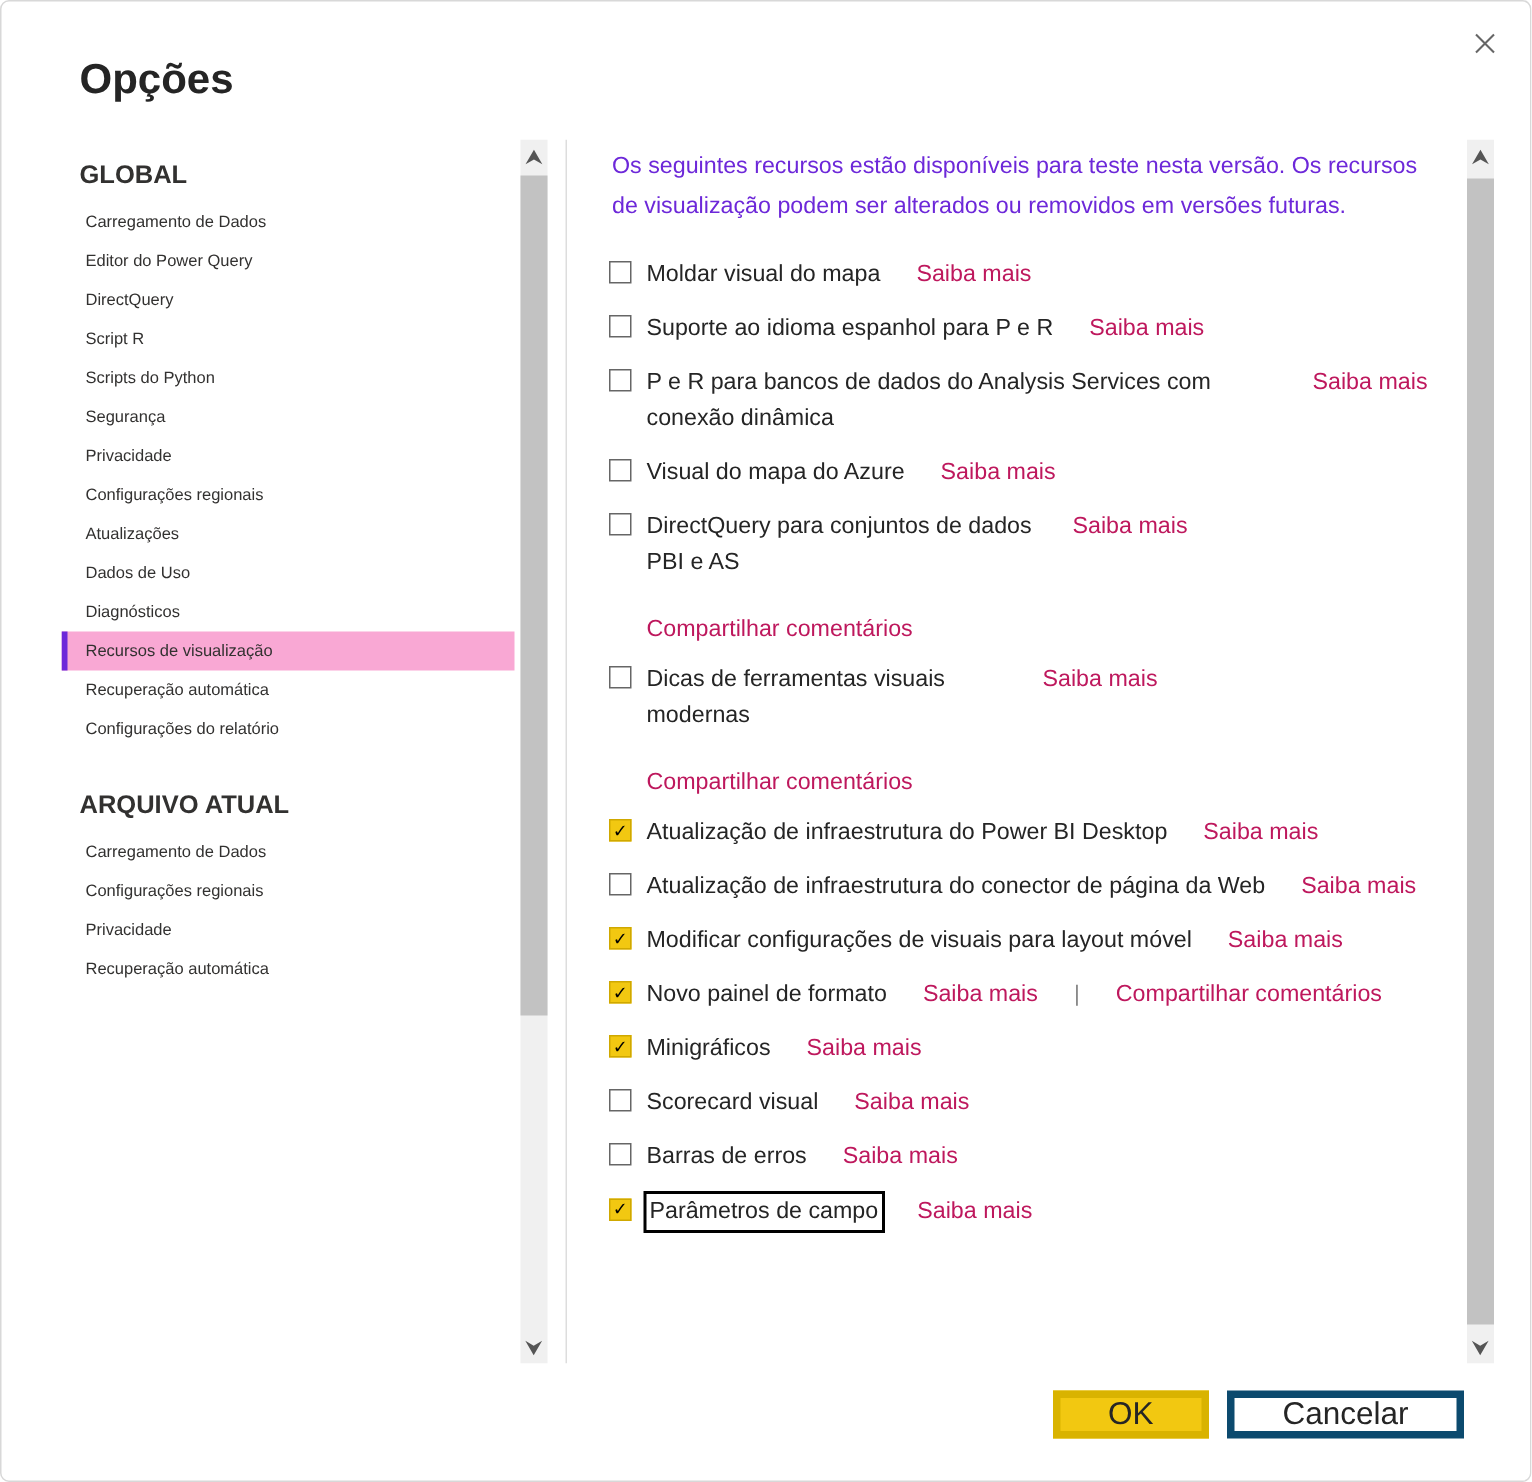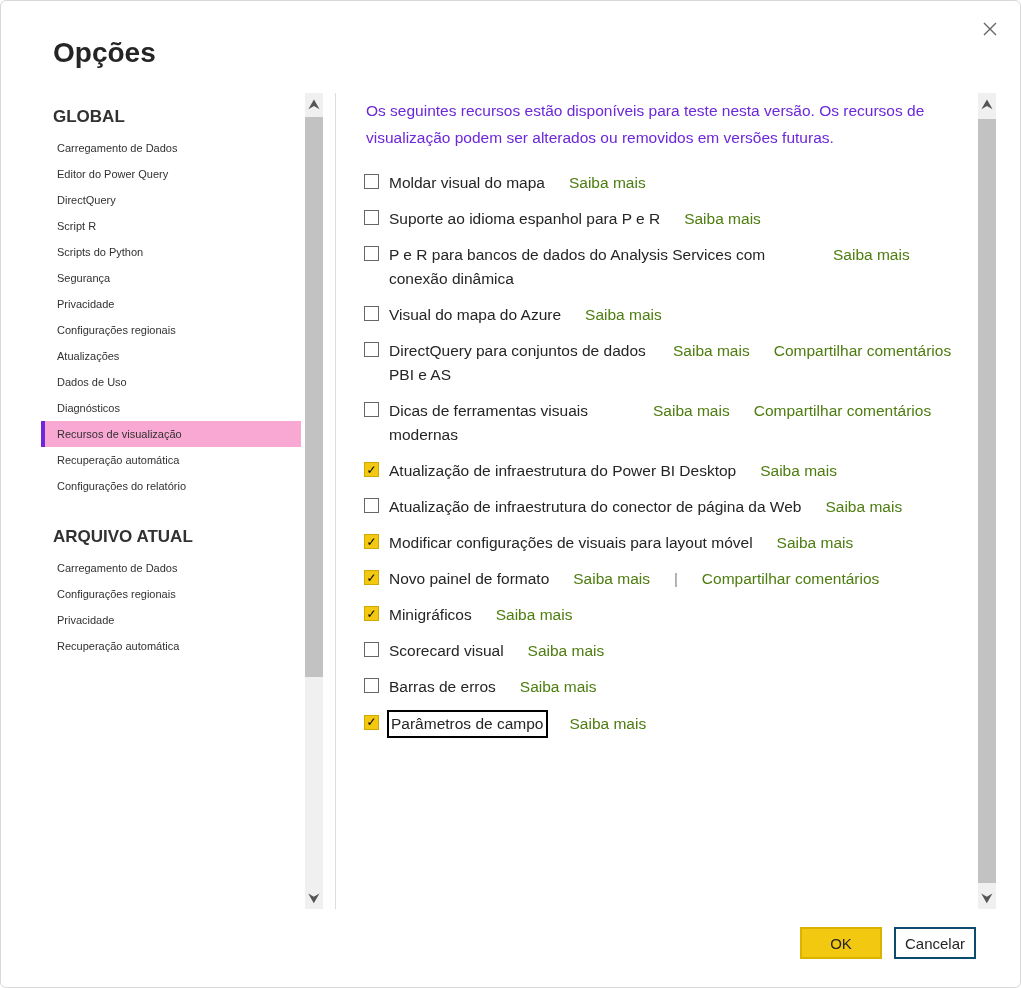--- a/index.html
+++ b/index.html
@@ -17,21 +17,21 @@
     width:24px; height:24px; cursor:pointer;
     color:#666;
     display:flex; align-items:center; justify-content:center;
     font-size:20px;
   }
   .title { font-size:28px; font-weight:600; padding:36px 0 24px 52px; }
   .body {
     flex:1; display:flex; overflow:hidden; padding:0 24px 0 0;
   }
   .sidebar-wrap {
-    display:flex; width:322px; padding-left:40px;
+    display:flex; width:364px; padding-left:40px;
   }
   .sidebar {
     flex:1; overflow-y:auto; padding-right:4px;
   }
   .sidebar-scrollbar {
     width:18px; background:#f0f0f0; position:relative;
   }
   .sidebar-thumb {
     position:absolute; left:0; right:0; top:24px; height:560px; background:#c2c2c2;
   }
@@ -71,31 +71,31 @@
   .chk {
     width:15px; height:15px; border:1px solid #666; margin-top:3px; flex:0 0 15px;
     display:flex; align-items:center; justify-content:center;
     background:#fff;
   }
   .chk.checked { background:#f2c811; border-color:#cfa800; }
   .chk.checked::after { content:"✓"; font-size:12px; color:#000; }
   .feat-body { flex:1; display:flex; flex-wrap:wrap; align-items:baseline; column-gap:14px; row-gap:2px;gap:24px; }
   .feat-label { font-size:15.5px; color:#252525; line-height:1.55; }
   .feat-label.boxed { outline:2px solid #000; outline-offset:0px; padding:0 2px; }
-  .link { color:#4d7c0f; cursor:pointer; font-size:15.5px; }
+  .link { color:#be185d; cursor:pointer; font-size:15.5px; }
   .pipe { color:#888; }
 
   .footer {
     display:flex; justify-content:flex-end; gap:12px;
     padding:18px 44px 28px 0;
   }
   .btn {
-    min-width:82px; height:32px; padding:0 2px;
-    border:2px solid #0c4a6e; background:#fff; cursor:pointer;
-    font-size:15px; display:flex; align-items:center; justify-content:center;
+    min-width:82px; height:32px; padding:0 32px;
+    border:5px solid #0c4a6e; background:#fff; cursor:pointer;
+    font-size:21px; display:flex; align-items:center; justify-content:center;
   }
   .btn.primary { background:#f2c811; border-color:#d9b300; }
   .arrow-glyph { font-size:14px; color:#555; }
 </style>
 </head>
 <body>
 
 <div class="dialog">
 
   <div class="close">

